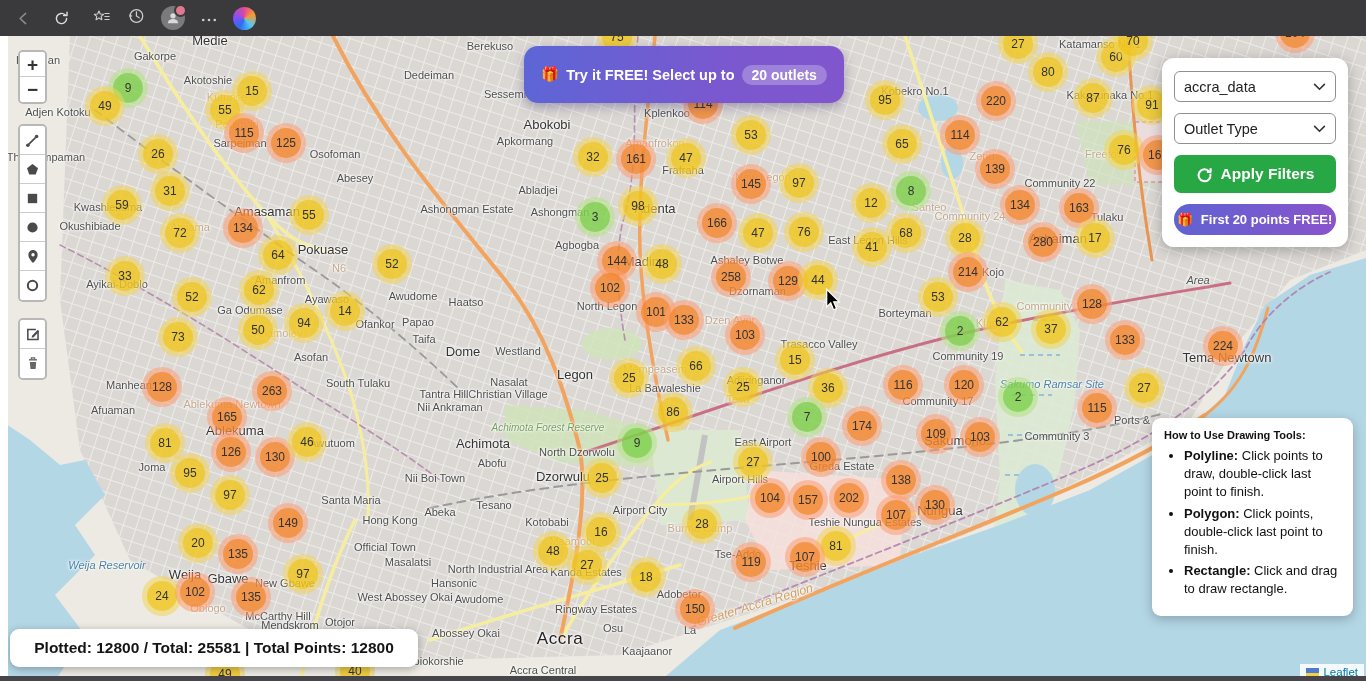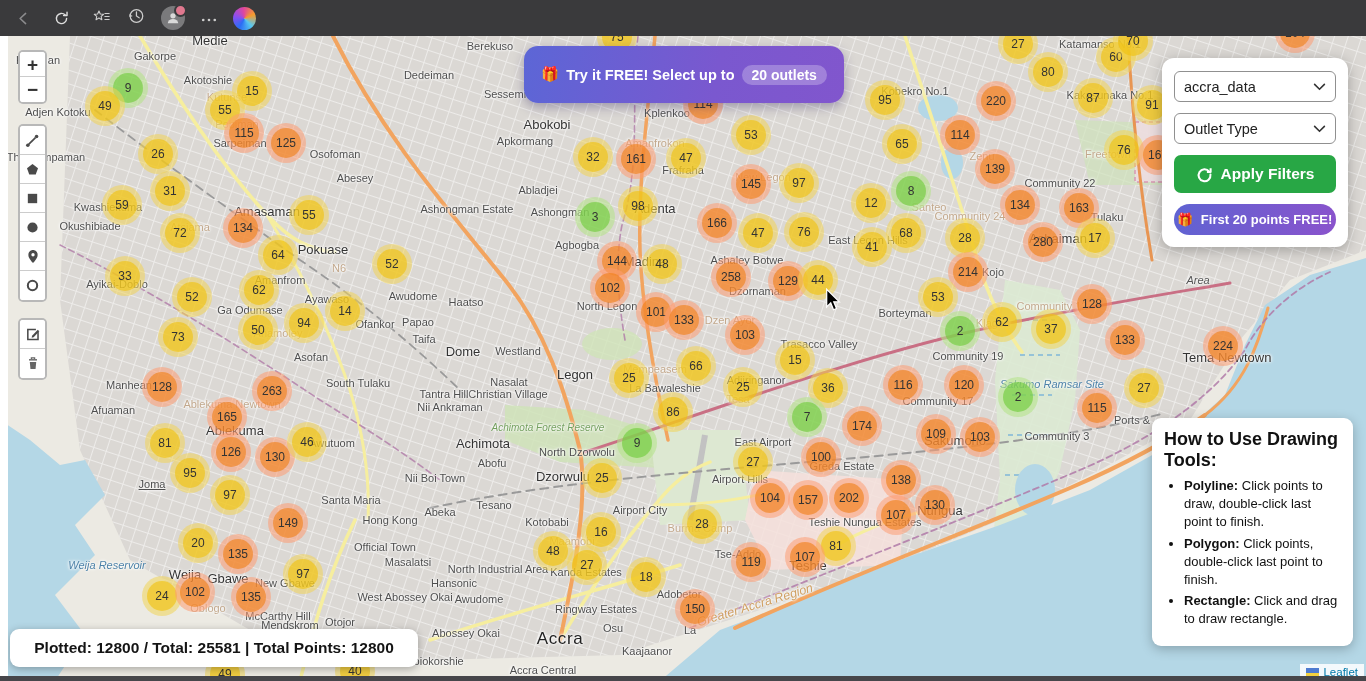--- a/index.html
+++ b/index.html
@@ -81,21 +81,21 @@
     font-size:15.5px; font-weight:700; display:flex; align-items:center; justify-content:center; gap:8px;
     font-family:"Liberation Sans", sans-serif; margin-bottom:11px; }
   .free-btn { height:31px; border:none; width:100%; border-radius:16px;
     background:linear-gradient(100deg,#5f63d2,#8a53cc); color:#fff; font-size:13px; font-weight:700;
     display:flex; align-items:center; justify-content:center; gap:7px;
     font-family:"Liberation Sans", sans-serif; }
 
   
   .howto { position:absolute; left:1152px; top:418px; width:201px; border-radius:9px; background:#fff;
     box-shadow:0 3px 12px rgba(0,0,0,.25); padding:11px 12px 14px; z-index:30; color:#111; }
-  .howto h3 { font-size:18px; margin-bottom:6px; }
+  .howto h3 { font-size:11px; margin-bottom:6px; }
   .howto ul { margin-left:20px; }
   .howto li { font-size:13px; line-height:1.4; margin-bottom:3px; }
 
   
   .status { position:absolute; left:10px; top:629px; width:408px; height:38px; background:#fff;
     border-radius:9px; box-shadow:0 2px 8px rgba(0,0,0,.3); display:flex; align-items:center;
     justify-content:center; font-size:15.5px; font-weight:700; color:#141414; z-index:30; }
 
   
   .attrib { position:absolute; right:2px; bottom:0px; background:rgba(255,255,255,.85);
@@ -271,21 +271,21 @@
         <div class="mlabel vil" style="left: 518px; top: 351px;">Westland</div>
         <div class="mlabel vil" style="left: 509px; top: 382px;">Nasalat</div>
         <div class="mlabel vil" style="left: 508px; top: 394px;">Christian Village</div>
         <div class="mlabel vil" style="left: 444px; top: 394px;">Tantra Hill</div>
         <div class="mlabel town" style="left: 575px; top: 374px;">Legon</div>
         <div class="mlabel faint" style="left: 655px; top: 369px;">Mempeasem</div>
         <div class="mlabel vil" style="left: 665px; top: 388px;">La Bawaleshie</div>
         <div class="mlabel vil" style="left: 756px; top: 380px;">Adjiringanor</div>
         <div class="mlabel faint" style="left: 738px; top: 399px;">Tesa</div>
         <div class="mlabel grn" style="left: 548px; top: 427px;">Achimota Forest Reserve</div>
-        <div class="mlabel vil" style="left: 152px; top: 484px; text-decoration: underline;">Joma</div>
+        <div class="mlabel vil" style="left: 152px; top: 467px;">Joma</div>
         <div class="mlabel vil" style="left: 351px; top: 500px;">Santa Maria</div>
         <div class="mlabel vil" style="left: 390px; top: 520px;">Hong Kong</div>
         <div class="mlabel vil" style="left: 385px; top: 547px;">Official Town</div>
         <div class="mlabel water" style="left: 107px; top: 565px;">Weija Reservoir</div>
         <div class="mlabel town" style="left: 185px; top: 574px;">Weija</div>
         <div class="mlabel town" style="left: 228px; top: 578px;">Gbawe</div>
         <div class="mlabel vil" style="left: 285px; top: 583px;">New Gbawe</div>
         <div class="mlabel faint" style="left: 208px; top: 608px;">Oblogo</div>
         <div class="mlabel vil" style="left: 278px; top: 616px;">McCarthy Hill</div>
         <div class="mlabel vil" style="left: 340px; top: 622px;">Otojor</div>

